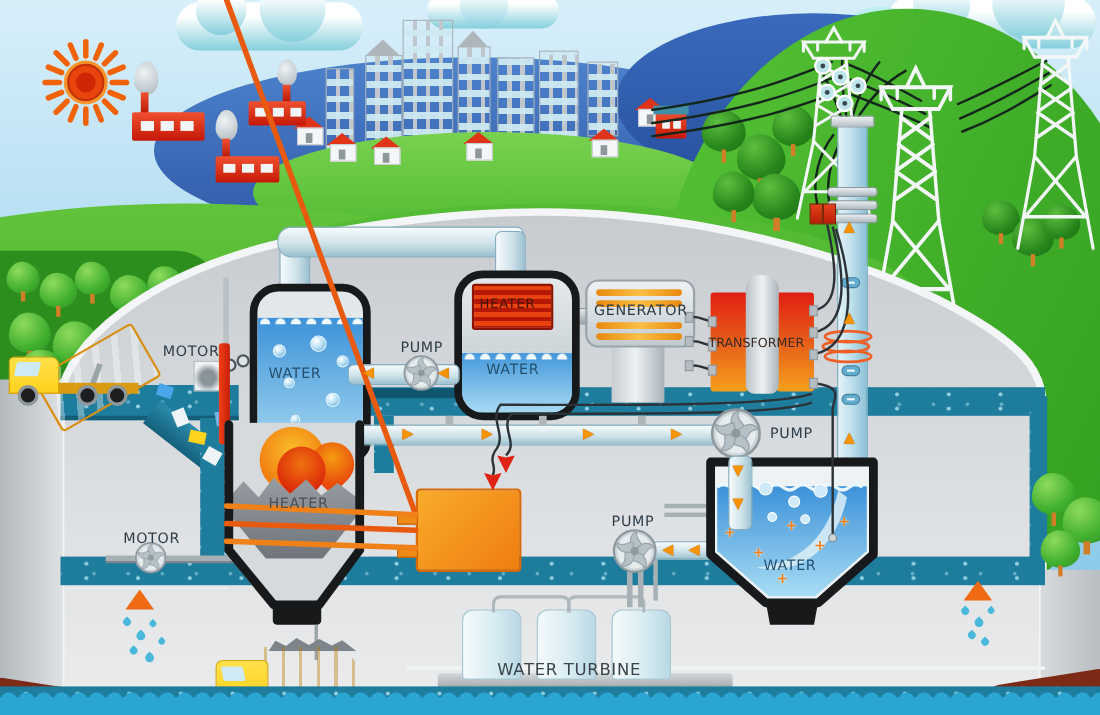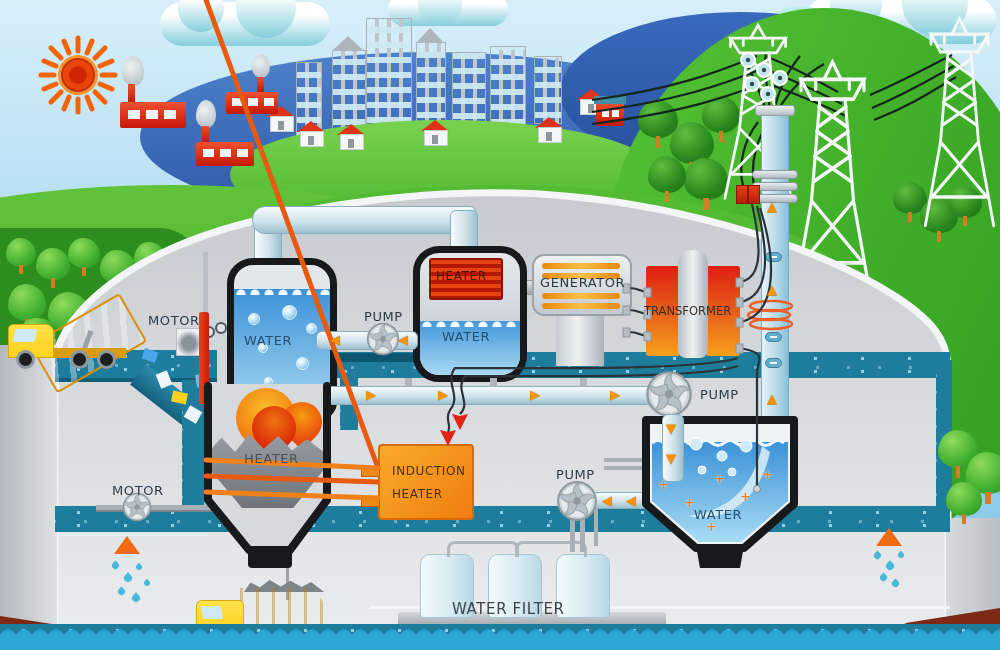--- a/index.html
+++ b/index.html
@@ -636,20 +636,19 @@
   <span class="drop" style="left:892px;top:580px;width:7px;height:7px;z-index:14"></span>
 
   <div class="lbl" style="left:148px;top:314px;z-index:16">MOTOR</div>
   <div class="lbl" style="left:244px;top:334px;z-index:16;color:#24506e">WATER</div>
   <div class="lbl" style="left:364px;top:310px;z-index:16">PUMP</div>
   <div class="lbl" style="left:436px;top:270px;z-index:16;color:#43140a;font-size:12px">HEATER</div>
   <div class="lbl" style="left:442px;top:330px;z-index:16;color:#24506e">WATER</div>
   <div class="lbl" style="left:540px;top:276px;z-index:16;font-size:13px">GENERATOR</div>
   <div class="lbl" style="left:644px;top:306px;z-index:16;font-size:11.5px;letter-spacing:0;color:#3a2c24">TRANSFORMER</div>
   <div class="lbl" style="left:244px;top:452px;z-index:16;color:#4a4f52">HEATER</div>
-  <div class="lbl" style="left:392px;top:460px;z-index:16;width:72px;white-space:normal;line-height:1.9;font-size:12px;color:#4a3018">INDUCTION HEATER</div>
   <div class="lbl" style="left:112px;top:484px;z-index:16">MOTOR</div>
   <div class="lbl" style="left:700px;top:388px;z-index:16">PUMP</div>
   <div class="lbl" style="left:556px;top:468px;z-index:16">PUMP</div>
   <div class="lbl" style="left:694px;top:508px;z-index:16;color:#24506e">WATER</div>
-  <div class="lbl" style="left:452px;top:602px;z-index:16;font-size:15px;color:#3a4449">WATER FILTER</div>
+  <div class="lbl" style="left:452px;top:602px;z-index:16;font-size:15px;color:#3a4449">WATER TURBINE</div>
 
 </div>
 
 </body></html>

